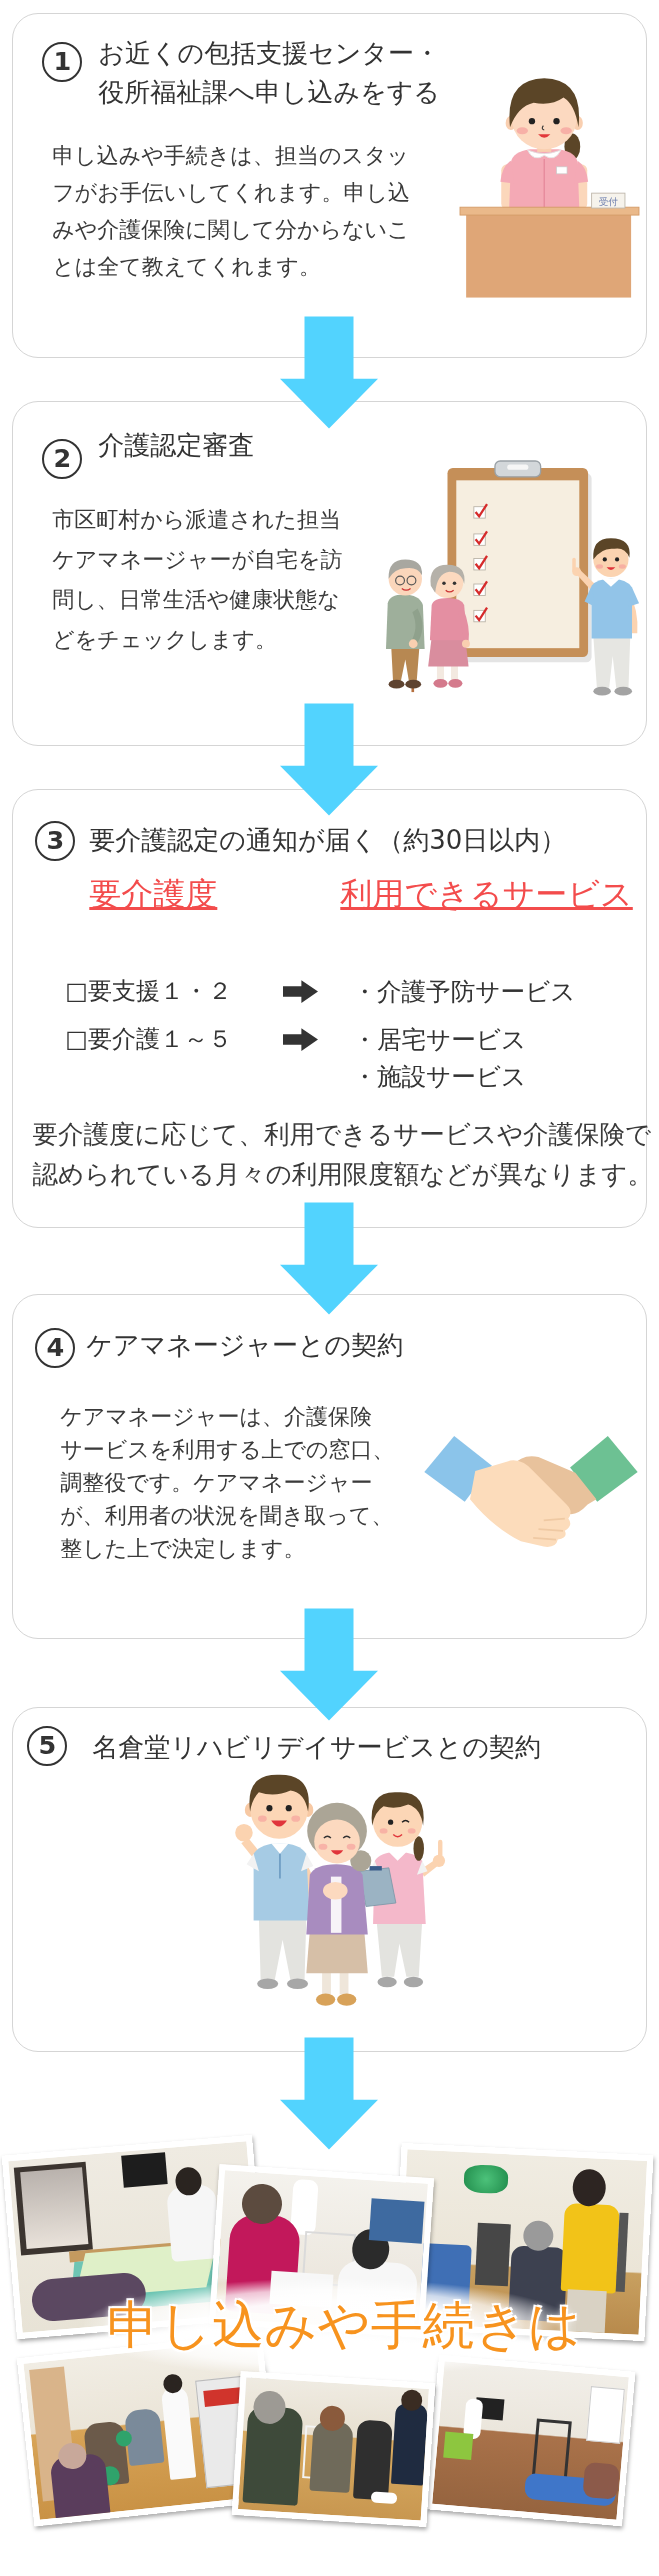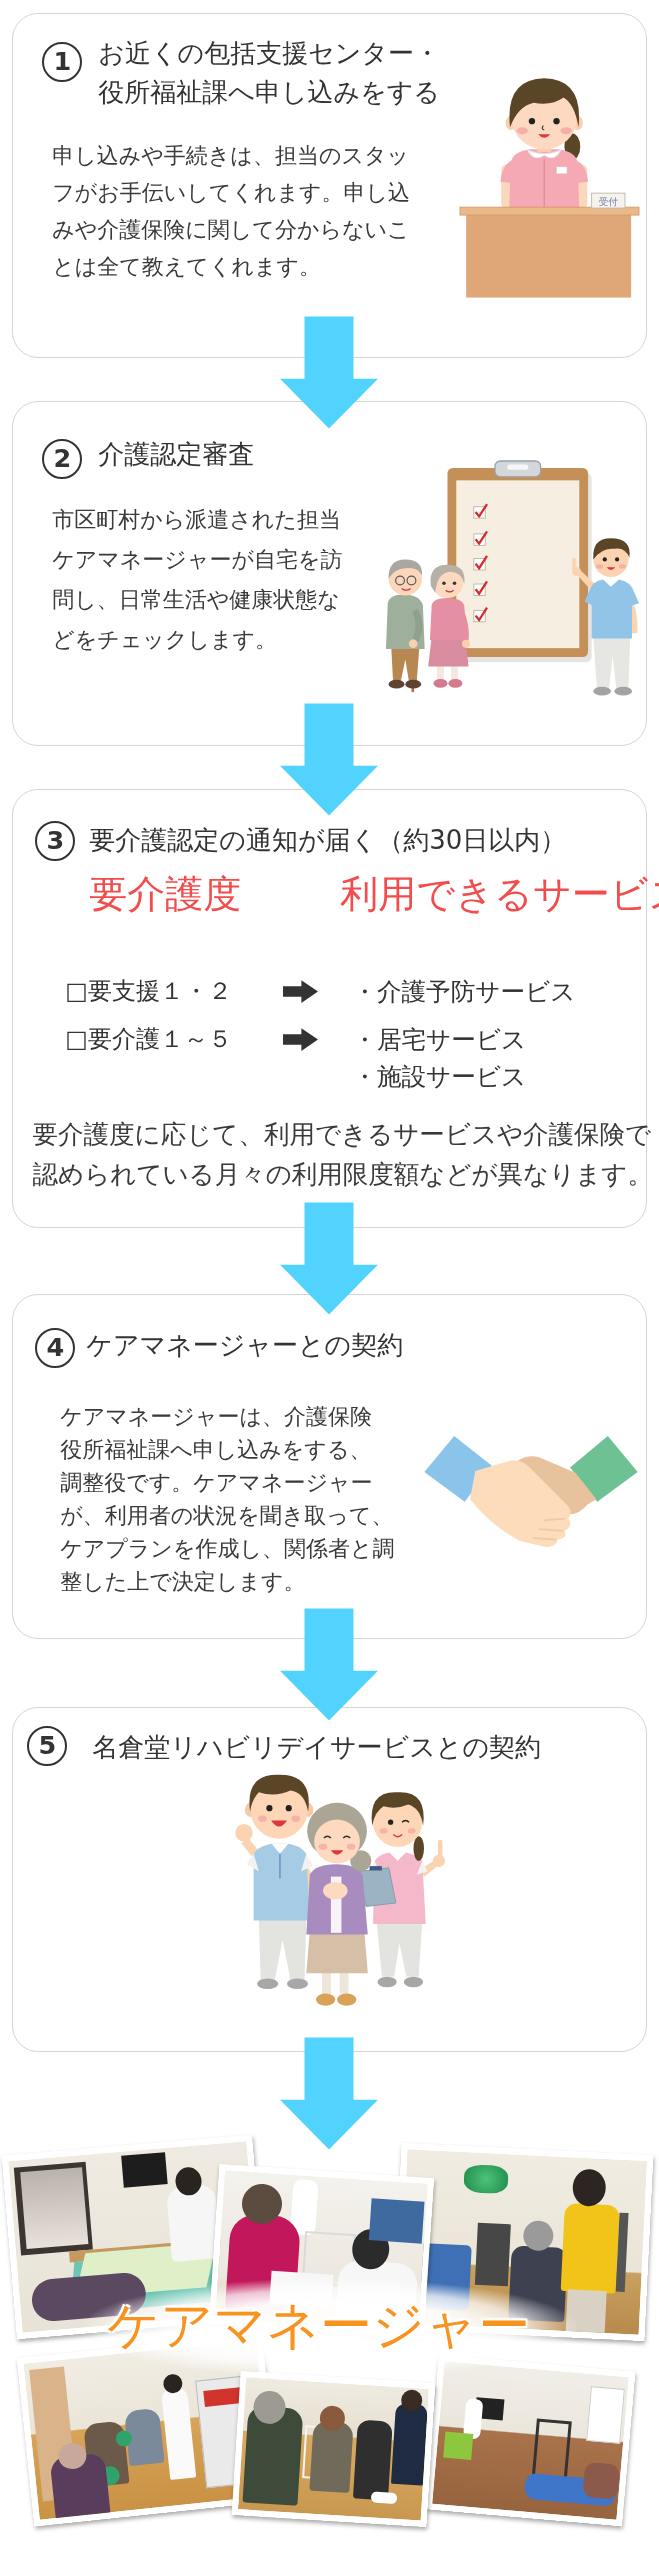--- a/index.html
+++ b/index.html
@@ -11,21 +11,21 @@
   }
   html,body{margin:0;padding:0;background:#ffffff;}
   body{width:659px;height:2576px;overflow:hidden;font-family:"DejaVu Sans","Liberation Sans",sans-serif;color:var(--text);}
   .page{position:relative;width:659px;height:2576px;background:#fff;}
   .step{position:absolute;left:12.3px;width:635px;box-sizing:border-box;border:1.8px solid var(--card-border);border-radius:26px;background:#fff;z-index:1;}
   .num{position:absolute;width:40px;height:40px;box-sizing:border-box;border:2.2px solid #333;border-radius:50%;display:flex;align-items:center;justify-content:center;font-size:25.5px;font-weight:bold;color:#333;line-height:1;}
   .title{position:absolute;font-size:26px;white-space:nowrap;color:#333;}
   .title .ln,.body .ln{display:block;}
   .body{position:absolute;font-size:22px;white-space:nowrap;color:#3a3a3a;}
   .illus{position:absolute;display:block;overflow:visible;}
-  .hdr{position:absolute;top:87px;font-size:38px;line-height:35px;color:var(--heading-red);white-space:nowrap;}
+  .hdr{position:absolute;top:87px;font-size:32px;line-height:35px;color:var(--heading-red);white-space:nowrap;text-decoration:underline;}
   .row{position:absolute;left:0;width:615px;height:37px;}
   .row .lvl{position:absolute;left:52px;top:0;font-size:24px;line-height:37px;white-space:nowrap;color:#333;}
   .row .rarr{position:absolute;left:270px;top:7px;width:35px;height:23px;}
   .row .svc{position:absolute;left:339px;top:0;font-size:24.6px;line-height:37px;white-space:nowrap;color:#333;}
   .row .svc span{display:block;}
   .arrow{position:absolute;left:280px;width:98px;height:113px;z-index:10;}
   .arrow polygon{fill:var(--arrow);}
   
   .photo{position:absolute;box-sizing:border-box;border:6.2px solid #fff;box-shadow:0.9px 2.6px 4.4px rgba(0,0,0,0.35);overflow:hidden;}
   .photo i{position:absolute;display:block;}
@@ -74,21 +74,21 @@
       <path d="M89 66 Q96 74 103 66 Z" fill="#e2383b"></path>
       <rect x="7" y="157" width="188" height="95" fill="#dfa677"></rect>
       <rect x="0" y="149" width="204" height="9" fill="#eab98a" stroke="#d39a66" stroke-width="1"></rect>
       <rect x="150" y="133" width="38" height="17" fill="#f6f3ec" stroke="#bdb6aa" stroke-width="1"></rect>
       <text x="169" y="146" text-anchor="middle" font-size="11" fill="#6d7fae">受付</text>
     </svg>
   </section>
 
   <section class="step" style="top:401px;height:345px;">
     <div class="num" style="left:29px;top:37px;">2</div>
-    <div class="title" style="left:85px;top:35px;line-height:35px;">
+    <div class="title" style="left:85px;top:26px;line-height:35px;">
       <span class="ln">介護認定審査</span>
     </div>
     <div class="body" style="left:39px;top:98px;line-height:40px;">
       <span class="ln">市区町村から派遣された担当</span>
       <span class="ln">ケアマネージャーが自宅を訪</span>
       <span class="ln">問し、日常生活や健康状態な</span>
       <span class="ln">どをチェックします。</span>
     </div>
     <svg class="illus" viewBox="0 0 300 272" width="264" height="239" style="left:364px;top:59px;">
 
@@ -193,24 +193,23 @@
     </div>
   </section>
 
   <section class="step" style="top:1294px;height:345px;">
     <div class="num" style="left:22px;top:33px;">4</div>
     <div class="title" style="left:73px;top:33px;line-height:35px;text-align:right;">
       <span class="ln">ケアマネージャーとの契約</span>
     </div>
     <div class="body" style="left:47px;top:105px;line-height:33px;">
       <span class="ln">ケアマネージャーは、介護保険</span>
-      <span class="ln">役所福祉課へ申し込みをする、</span>
+      <span class="ln">サービスを利用する上での窓口、</span>
       <span class="ln">調整役です。ケアマネージャー</span>
       <span class="ln">が、利用者の状況を聞き取って、</span>
-      <span class="ln">ケアプランを作成し、関係者と調</span>
       <span class="ln">整した上で決定します。</span>
     </div>
     <svg class="illus" viewBox="0 0 243 131" width="214" height="115" style="left:411px;top:141px;">
       <polygon points="0,41 34,0 77,34 46,75" fill="#8bc4ea"></polygon>
       <polygon points="166,36 209,0 243,41 197,75" fill="#6dc193"></polygon>
       <path d="M172 42 L130 24 Q112 20 100 34 L90 46 Q96 54 106 50 L118 42 L132 52 L150 78 Q166 100 186 78 L196 72 Z" fill="#e8c29c"></path>
       <path d="M58 40 L98 28 Q112 26 124 40 L162 78 Q170 86 164 94 Q170 102 160 108 Q164 116 152 118 Q150 128 136 126 L110 120 Q78 104 52 72 Z" fill="#fcdcbb"></path>
       <path d="M136 96 L160 94 M130 106 L158 108 M124 116 L150 118" stroke="#efc9a3" stroke-width="2" fill="none"></path>
     </svg>
   </section>
@@ -368,15 +367,15 @@
       <i style="left:70px;top:39px;width:40px;height:70px;background:#6f6a5a;border-radius:14px 14px 3.5px 3.5px;"></i>
       <i style="left:76px;top:23px;width:24.6px;height:24.6px;background:#8a5a3c;border-radius:50%;"></i>
       <i style="left:114px;top:35px;width:35px;height:79px;background:#2f2f2f;border-radius:12.3px 12.3px 3.5px 3.5px;"></i>
       <i style="left:151px;top:16px;width:32px;height:81px;background:#1f2b40;border-radius:10.6px 10.6px 1.8px 1.8px;"></i>
       <i style="left:156px;top:1.8px;width:21px;height:21px;background:#3a2c22;border-radius:50%;"></i>
       <i style="left:132px;top:106px;width:26px;height:10.6px;background:#fff;border-radius:5.3px;"></i>
     </div>
   </div>
 
   <div class="glow"></div>
-  <div class="cta">ケアマネージャー</div>
+  <div class="cta">申し込みや手続きは</div>
 </div>
 
 
 </body></html>

